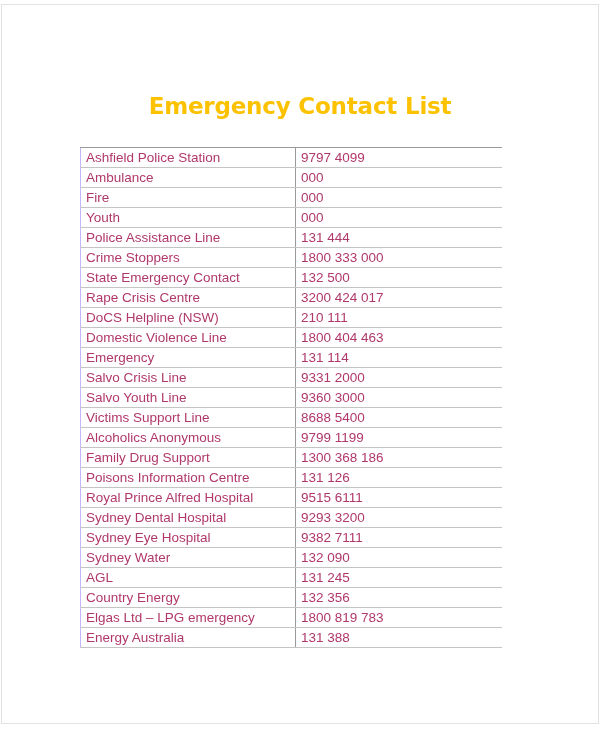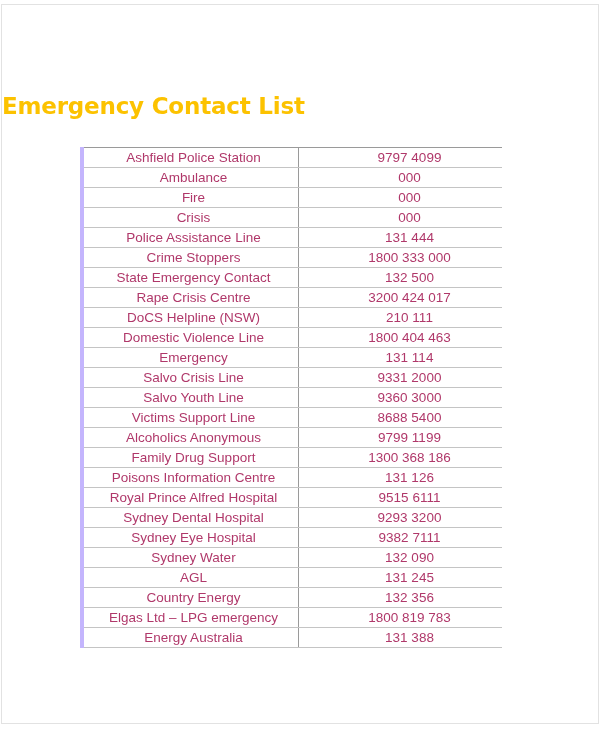--- a/index.html
+++ b/index.html
@@ -22,21 +22,21 @@
     background: #ffffff;
     border: 1px solid #e2e2e2;
     box-sizing: border-box;
     overflow: hidden;
   }
   .doc-title {
     position: absolute;
     left: 0;
     right: 0;
     top: 86px;
-    text-align: left;
+    text-align: center;
     font-family: "DejaVu Sans", sans-serif;
     font-size: 23px;
     font-weight: bold;
     letter-spacing: -0.2px;
     color: #fcc200;
     line-height: 30px;
     white-space: nowrap;
   }
   .contact-table-wrap {
     position: absolute;
@@ -44,23 +44,22 @@
     top: 142px;
     width: 422px;
     height: 548px;
     overflow: hidden;
   }
   table.contact-table {
     border-collapse: collapse;
     width: 422px;
     table-layout: fixed;
     border-top: 1px solid #9a9a9a;
-    border-left: 4px solid #c4b5fd;
+    border-left: 1px solid #c4b5fd;
     border-right: 1px solid #9a9a9a;
-    text-align: center;
   }
   table.contact-table tr {
     height: 19px;
   }
   table.contact-table td {
     border-bottom: 1px solid #c4c4c4;
     border-right: 1px solid #9a9a9a;
     padding: 0 0 0 5px;
     font-family: "Liberation Sans", sans-serif;
     font-size: 13.5px;
@@ -95,21 +94,21 @@
           </tr>
           <tr>
             <td class="col-service">Ambulance</td>
             <td class="col-number">000</td>
           </tr>
           <tr>
             <td class="col-service">Fire</td>
             <td class="col-number">000</td>
           </tr>
           <tr>
-            <td class="col-service">Crisis</td>
+            <td class="col-service">Youth</td>
             <td class="col-number">000</td>
           </tr>
           <tr>
             <td class="col-service">Police Assistance Line</td>
             <td class="col-number">131 444</td>
           </tr>
           <tr>
             <td class="col-service">Crime Stoppers</td>
             <td class="col-number">1800 333 000</td>
           </tr>

